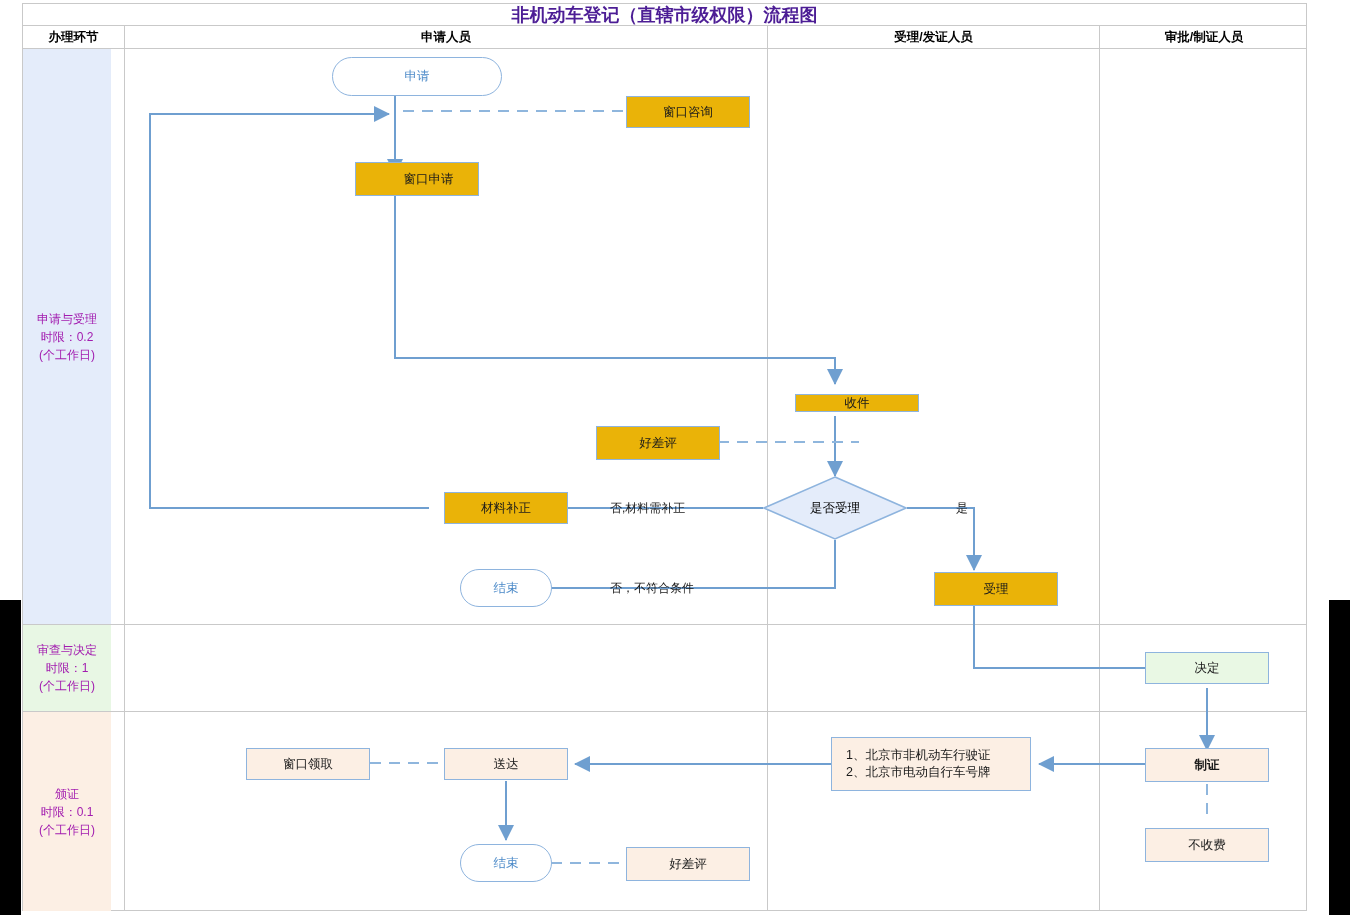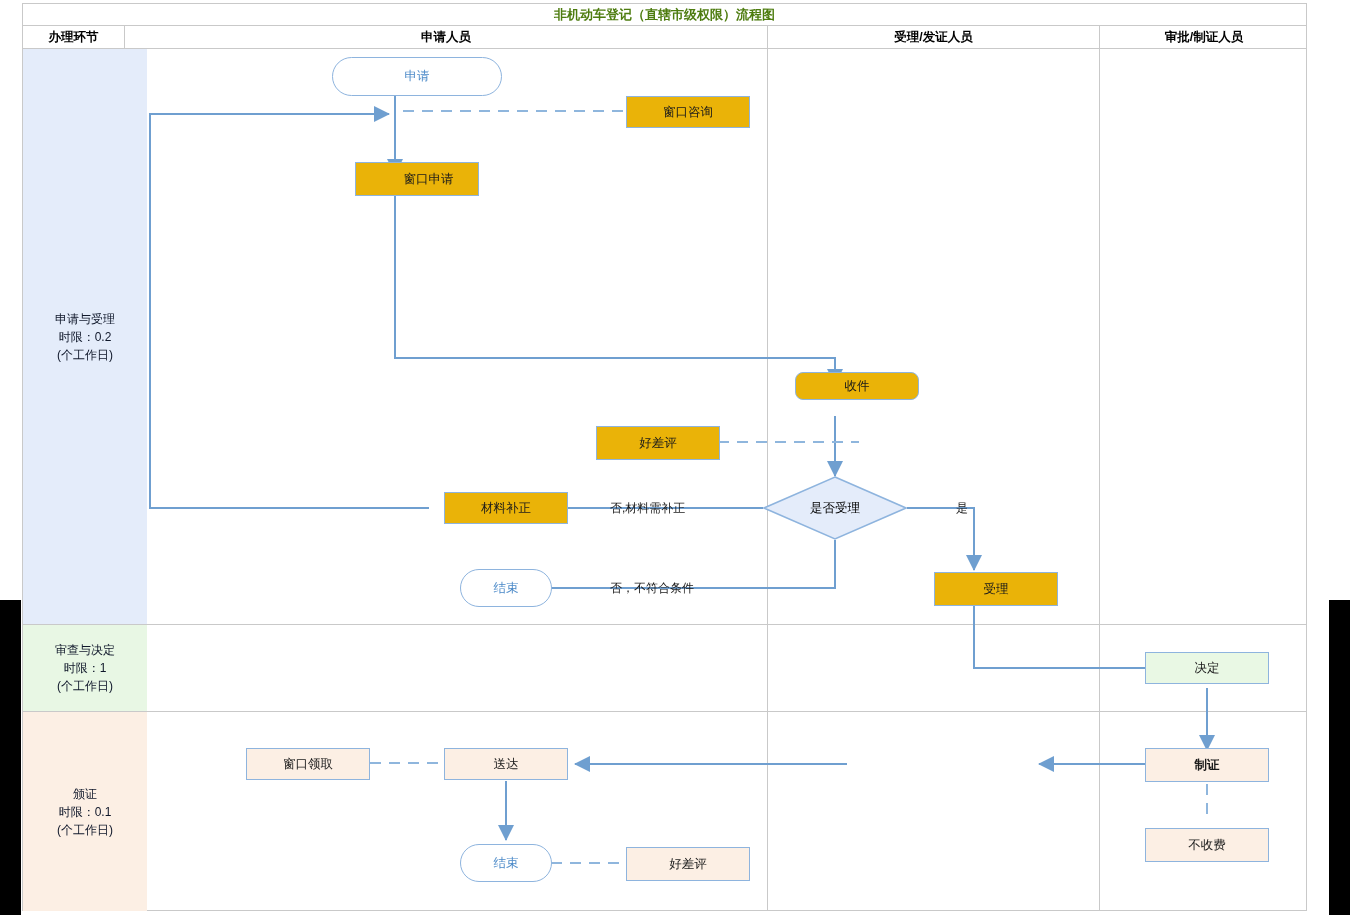--- a/index.html
+++ b/index.html
@@ -23,40 +23,40 @@
     width: 1285px; height: 908px;
     border: 1px solid #c9c9c9;
     background: #fff;
   }
   .hline { position: absolute; left: 0; width: 100%; height: 1px; background: #c9c9c9; }
   .vline { position: absolute; top: 0; width: 1px; background: #c9c9c9; }
 
   #title-bar {
     position: absolute; left: 0; top: 0; width: 100%; height: 21px;
     display: flex; align-items: center; justify-content: center;
-    font-size: 13px; font-weight: bold; color: #4d7c0f;
+    font-size: 18px; font-weight: bold; color: #4c1d95;
   }
   #header-row {
     position: absolute; left: 0; top: 22px; width: 100%; height: 22px;
   }
   .hcell {
     position: absolute; top: 0; height: 22px;
     display: flex; align-items: center; justify-content: center;
     font-size: 12.5px; font-weight: bold; color: #000;
   }
   #hc0 { left: 0;    width: 101px; }
   #hc1 { left: 102px; width: 642px; }
   #hc2 { left: 745px; width: 331px; }
   #hc3 { left: 1077px; width: 208px; }
 
   
   .stage {
-    position: absolute; left: 0; width: 124px;
+    position: absolute; left: 0; width: 88px;
     display: flex; flex-direction: column; align-items: center; justify-content: center;
-    font-size: 12px; color: #0f172a; line-height: 18px; text-align: left;
+    font-size: 12px; color: #a21caf; line-height: 18px; text-align: left;
   }
   #stage-1 { top: 45px;  height: 575px; background: #e4ecfa; }
   #stage-2 { top: 621px; height: 86px;  background: #e8f7e4; }
   #stage-3 { top: 708px; height: 199px; background: #fcefe4; }
 
   
   #canvas { position: absolute; left: 0; top: 0; width: 1285px; height: 908px; }
   #wires { position: absolute; left: 0; top: 0; width: 1285px; height: 908px; }
 
   .node {
@@ -177,21 +177,21 @@
           <path d="M528,859 L604,859"></path>
         </g>
       </svg>
 
       <div class="node term" style="left:309px; top:53px; width:170px; height:39px;">申请</div>
 
       <div class="node blue" style="left:603px; top:92px; width:124px; height:32px;">窗口咨询</div>
 
       <div class="node blue" style="left:332px; top:158px; width:124px; height:34px;padding-left:23px;">窗口申请</div>
 
-      <div class="node blue" style="left:772px; top:368px; width:124px; height:28px;border-radius:8px;">收件</div>
+      <div class="node blue" style="left:772px; top:390px; width:124px; height:18px;">收件</div>
 
       <div class="node blue" style="left:573px; top:422px; width:124px; height:34px;">好差评</div>
 
       <div class="node diamond" style="left:740px; top:472px; width:144px; height:64px;">
         <svg class="dshape" viewBox="0 0 144 64" preserveAspectRatio="none">
           <polygon points="72,1 143,32 72,63 1,32" fill="#e4ecfa" stroke="#8eb4de" stroke-width="1.6"></polygon>
         </svg>
         <span class="dlabel">是否受理</span>
       </div>
 
@@ -200,20 +200,24 @@
       <div class="node term" style="left:437px; top:565px; width:92px; height:38px;">结束</div>
 
       <div class="node blue" style="left:911px; top:568px; width:124px; height:34px;">受理</div>
 
       <div class="node green" style="left:1122px; top:648px; width:124px; height:32px;">决定</div>
 
       <div class="node peach" style="left:1122px; top:744px; width:124px; height:34px;font-weight:bold;">制证</div>
 
       <div class="node peach" style="left:1122px; top:824px; width:124px; height:34px;">不收费</div>
 
+      <div class="node peach multi" style="left:808px; top:733px; width:200px; height:54px; flex-direction:column; align-items:flex-start; justify-content:center;">
+        <div>1、北京市非机动车行驶证</div>
+        <div>2、北京市电动自行车号牌</div>
+      </div>
 
       <div class="node peach" style="left:421px; top:744px; width:124px; height:32px;">送达</div>
 
       <div class="node peach" style="left:223px; top:744px; width:124px; height:32px;">窗口领取</div>
 
       <div class="node term" style="left:437px; top:840px; width:92px; height:38px;">结束</div>
 
       <div class="node peach" style="left:603px; top:843px; width:124px; height:34px;">好差评</div>
 
       <div class="elabel" style="left:933px; top:496px;">是</div>

